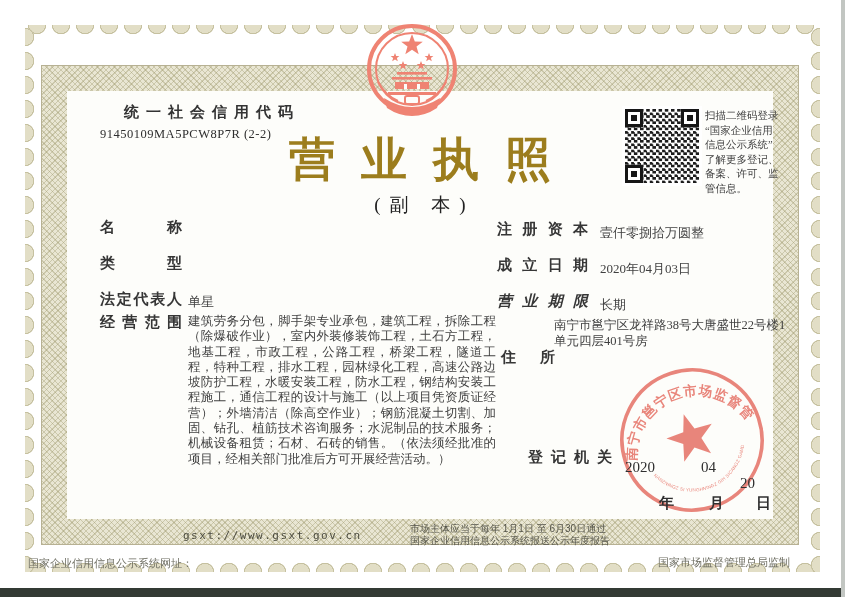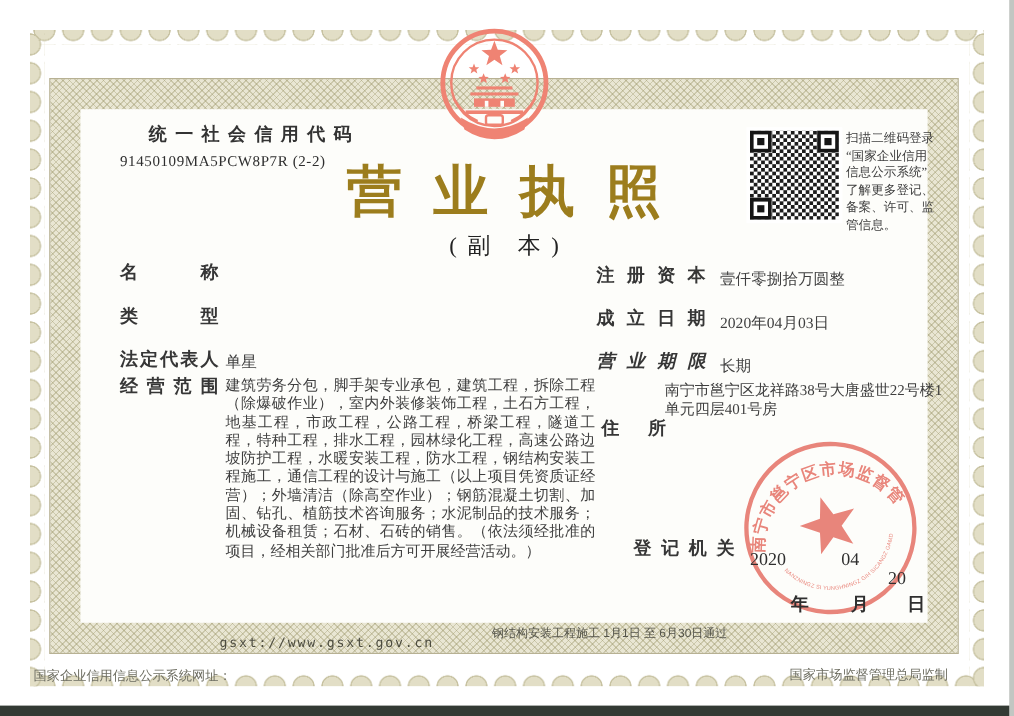--- a/index.html
+++ b/index.html
@@ -170,21 +170,22 @@
 
   <span class="abs dateitem" style="left:625px;top:459px;">2020</span>
   <span class="abs dateitem" style="left:701px;top:459px;">04</span>
   <span class="abs dateitem" style="left:740px;top:459px;margin-top:16px;">20</span>
   <span class="abs ymd" style="left:659px;top:494px;">年</span>
   <span class="abs ymd" style="left:709px;top:494px;">月</span>
   <span class="abs ymd" style="left:756px;top:494px;">日</span>
 
   <div class="abs url">gsxt://www.gsxt.gov.cn</div>
   <div class="abs notice">
-    <span style="display:block">钢结构安装工程施工 1月1日 至 6月30日通过</span>
+    <span style="display:block">市场主体应当于每年 1月1日 至 6月30日通过</span>
+    <span style="display:block">国家企业信用信息公示系统报送公示年度报告</span>
   </div>
 
   <div class="abs below-left">国家企业信用信息公示系统网址：</div>
   <div class="abs below-right">国家市场监督管理总局监制</div>
 
   <div class="scan-bottom"></div>
   <div class="scan-right"></div>
 </div>
 
 </body></html>

